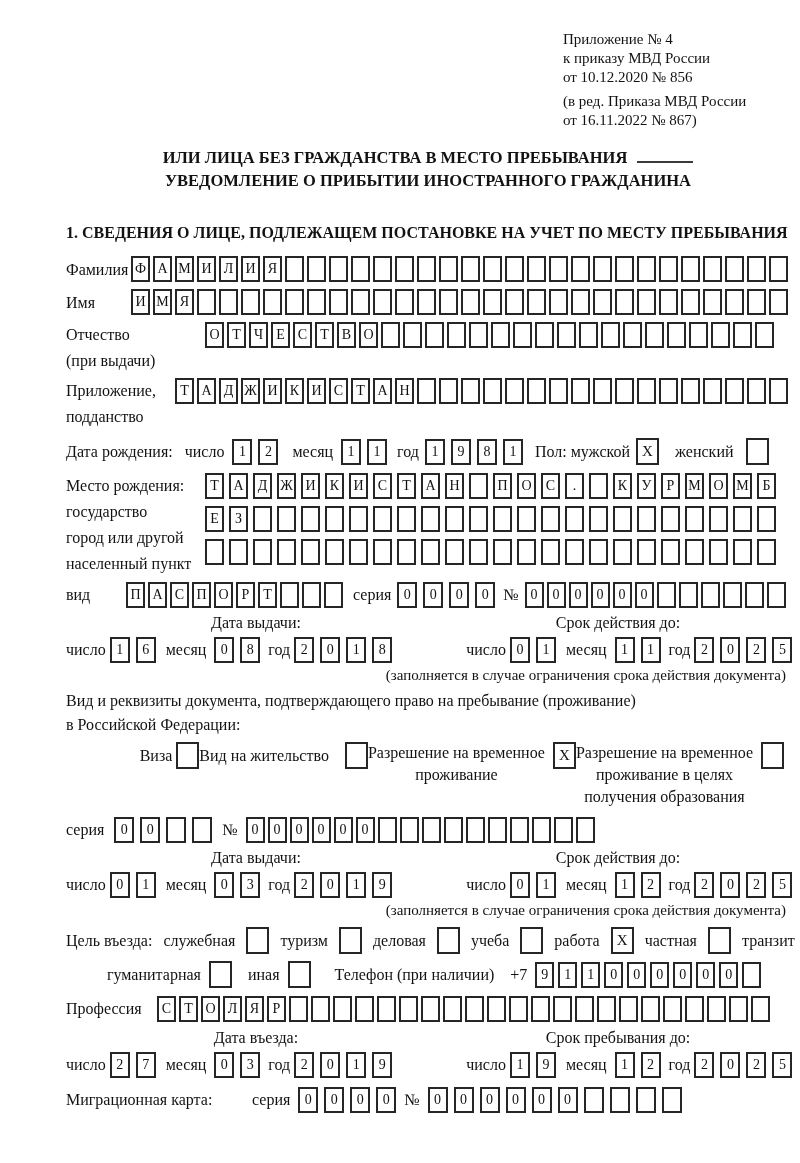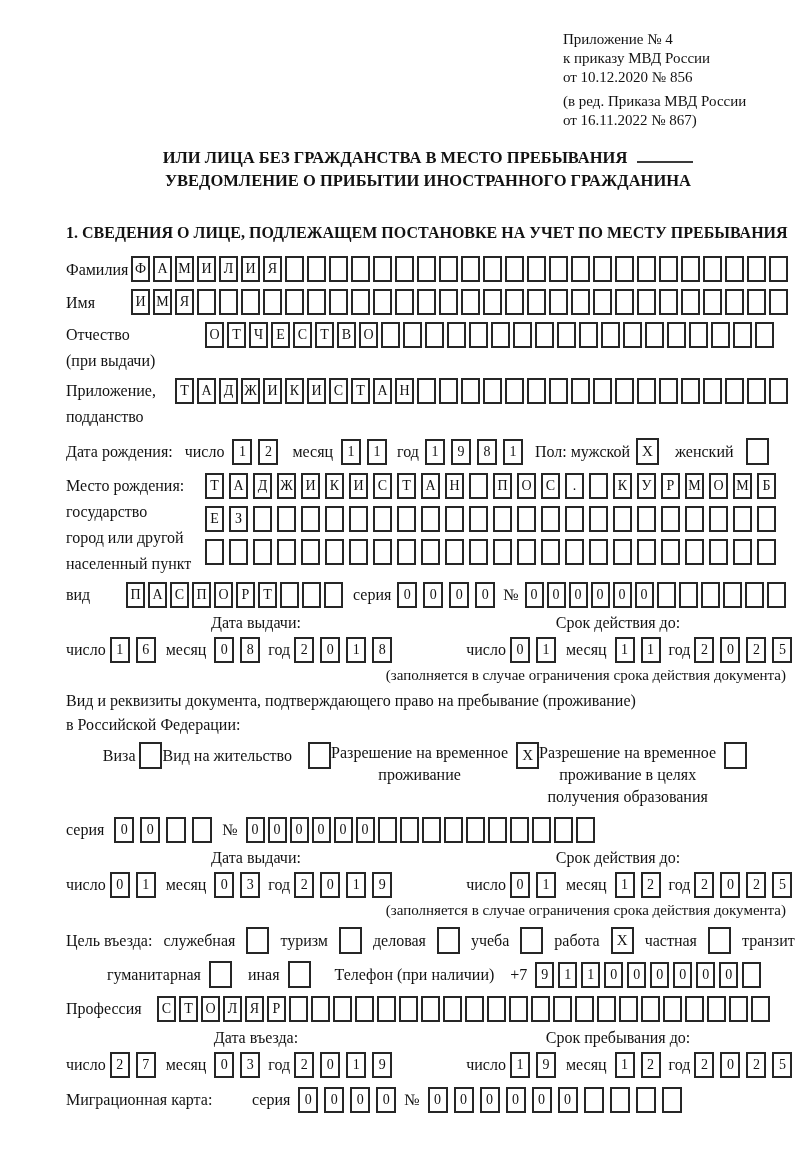--- a/index.html
+++ b/index.html
@@ -403,21 +403,21 @@
         <span class="cell">2</span>
         <span class="cell">5</span>
       </span>
   </div>
 
   <div class="note mt4" style="text-align:right; padding-right:4px;">(заполняется в случае ограничения срока действия документа)</div>
 
   <div class="mt8">Вид и реквизиты документа, подтверждающего право на пребывание (проживание)</div>
   <div class="mt6">в Российской Федерации:</div>
 
-  <div class="frow mt8" style="justify-content:center; padding-right:6px;">
+  <div class="frow mt8" style="justify-content:flex-end; padding-right:6px;">
     <span class="frow">
       <span class="lbl">Виза</span>
       <span class="checkbox ml4"></span>
     </span>
     <span class="frow">
       <span class="lbl">Вид на жительство</span>
       <span class="checkbox ml16"></span>
     </span>
     <span class="frow">
       <span class="optlbl">

